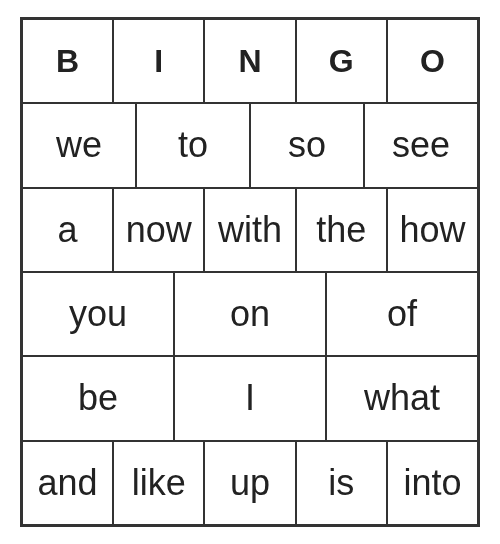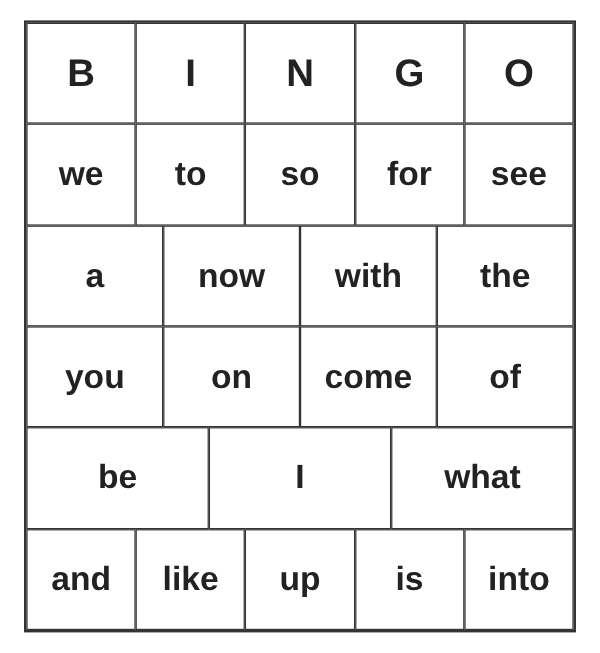--- a/index.html
+++ b/index.html
@@ -30,22 +30,22 @@
       display: flex;
       flex: 1;
     }
 
     .bingo-cell {
       flex: 1;
       border: 1px solid #333;
       display: flex;
       align-items: center;
       justify-content: center;
-      font-size: 28px;
-      font-weight: bold;
+      font-size: 36px;
+      font-weight: normal;
       color: #222;
     }
 
     .header-row .bingo-cell {
       font-size: 32px;
       font-weight: bold;
     }
   </style>
 </head>
 <body>
@@ -55,33 +55,32 @@
       <div class="bingo-cell">B</div>
       <div class="bingo-cell">I</div>
       <div class="bingo-cell">N</div>
       <div class="bingo-cell">G</div>
       <div class="bingo-cell">O</div>
     </div>
     <div class="bingo-row">
       <div class="bingo-cell">we</div>
       <div class="bingo-cell">to</div>
       <div class="bingo-cell">so</div>
-      <div class="bingo-cell">for</div>
       <div class="bingo-cell">see</div>
     </div>
     <div class="bingo-row">
       <div class="bingo-cell">a</div>
       <div class="bingo-cell">now</div>
       <div class="bingo-cell">with</div>
       <div class="bingo-cell">the</div>
+      <div class="bingo-cell">how</div>
     </div>
     <div class="bingo-row">
       <div class="bingo-cell">you</div>
       <div class="bingo-cell">on</div>
-      <div class="bingo-cell">come</div>
       <div class="bingo-cell">of</div>
     </div>
     <div class="bingo-row">
       <div class="bingo-cell">be</div>
       <div class="bingo-cell">I</div>
       <div class="bingo-cell">what</div>
     </div>
     <div class="bingo-row">
       <div class="bingo-cell">and</div>
       <div class="bingo-cell">like</div>

